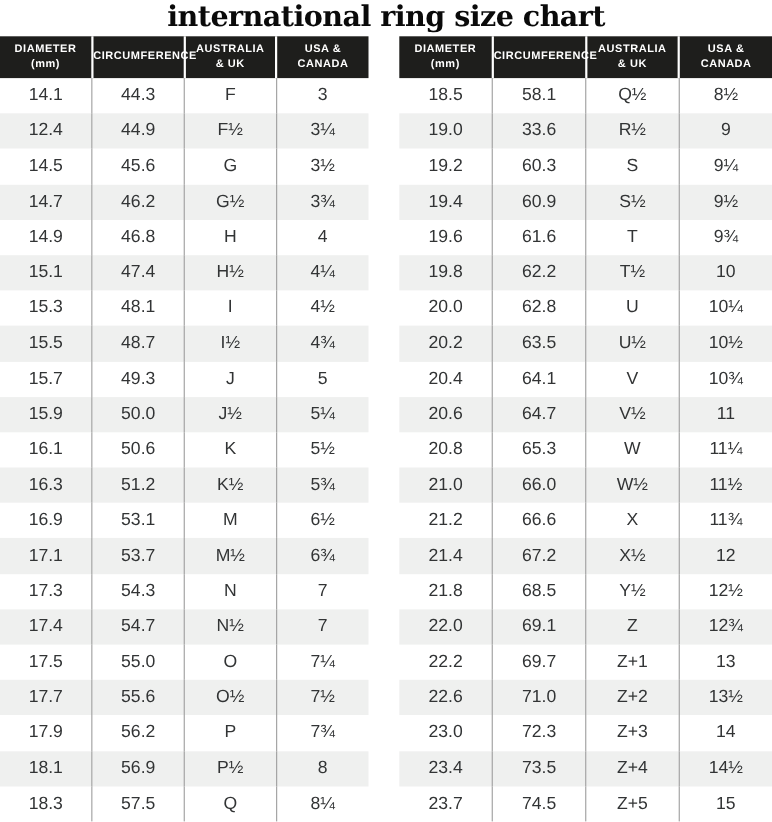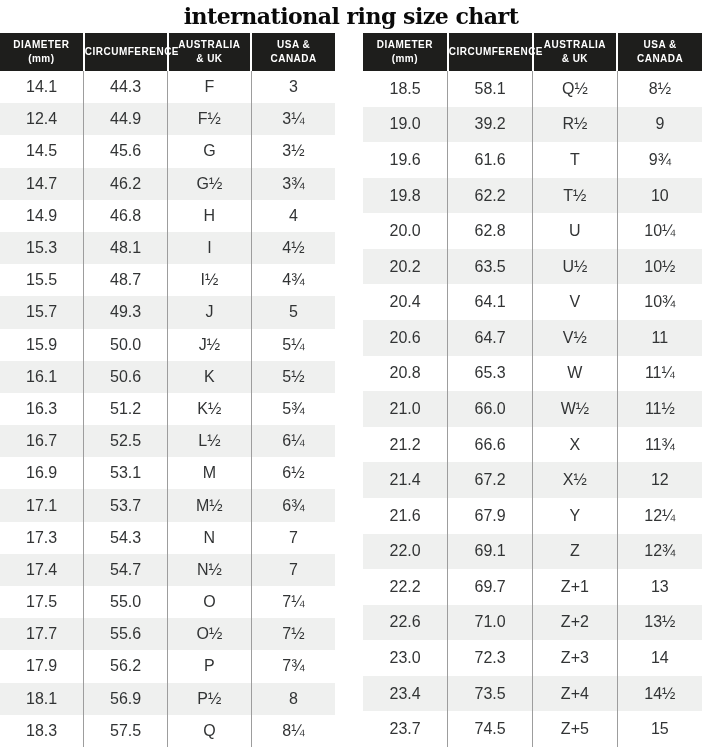--- a/index.html
+++ b/index.html
@@ -12,21 +12,21 @@
     --title-text:#0a0a0a;
   }
   *{box-sizing:border-box;}
   html,body{margin:0;padding:0;background:#ffffff;}
   .page{
     width:702px;height:747px;overflow:hidden;background:#ffffff;
     font-family:"Liberation Sans", sans-serif;
   }
   .title{
     margin:0;height:33px;line-height:32px;text-align:center;
-    font-family:"DejaVu Serif", serif;font-weight:800;font-size:22px;
+    font-family:"DejaVu Serif", serif;font-weight:800;font-size:26px;
     letter-spacing:-0.5px;color:var(--title-text);
     white-space:nowrap;
   }
   .content{display:flex;align-items:flex-start;height:714px;}
   table.ring-table{border-collapse:collapse;table-layout:fixed;height:714px;}
   .t-left{width:335px;}
   .t-right{width:339px;}
   .ring-table th{
     background:var(--header-bg);color:var(--header-text);
     font-size:10px;font-weight:bold;letter-spacing:0.5px;line-height:1.45;
@@ -91,20 +91,26 @@
             <td>G½</td>
             <td>3¾</td>
           </tr>
           <tr>
             <td>14.9</td>
             <td>46.8</td>
             <td>H</td>
             <td>4</td>
           </tr>
           <tr>
+            <td>15.1</td>
+            <td>47.4</td>
+            <td>H½</td>
+            <td>4¼</td>
+          </tr>
+          <tr>
             <td>15.3</td>
             <td>48.1</td>
             <td>I</td>
             <td>4½</td>
           </tr>
           <tr>
             <td>15.5</td>
             <td>48.7</td>
             <td>I½</td>
             <td>4¾</td>
@@ -125,26 +131,20 @@
             <td>16.1</td>
             <td>50.6</td>
             <td>K</td>
             <td>5½</td>
           </tr>
           <tr>
             <td>16.3</td>
             <td>51.2</td>
             <td>K½</td>
             <td>5¾</td>
-          </tr>
-          <tr>
-            <td>16.7</td>
-            <td>52.5</td>
-            <td>L½</td>
-            <td>6¼</td>
           </tr>
           <tr>
             <td>16.9</td>
             <td>53.1</td>
             <td>M</td>
             <td>6½</td>
           </tr>
           <tr>
             <td>17.1</td>
             <td>53.7</td>
@@ -212,23 +212,35 @@
         </thead>
         <tbody>
           <tr>
             <td>18.5</td>
             <td>58.1</td>
             <td>Q½</td>
             <td>8½</td>
           </tr>
           <tr>
             <td>19.0</td>
-            <td>39.2</td>
+            <td>33.6</td>
             <td>R½</td>
             <td>9</td>
+          </tr>
+          <tr>
+            <td>19.2</td>
+            <td>60.3</td>
+            <td>S</td>
+            <td>9¼</td>
+          </tr>
+          <tr>
+            <td>19.4</td>
+            <td>60.9</td>
+            <td>S½</td>
+            <td>9½</td>
           </tr>
           <tr>
             <td>19.6</td>
             <td>61.6</td>
             <td>T</td>
             <td>9¾</td>
           </tr>
           <tr>
             <td>19.8</td>
             <td>62.2</td>
@@ -277,24 +289,24 @@
             <td>X</td>
             <td>11¾</td>
           </tr>
           <tr>
             <td>21.4</td>
             <td>67.2</td>
             <td>X½</td>
             <td>12</td>
           </tr>
           <tr>
-            <td>21.6</td>
-            <td>67.9</td>
-            <td>Y</td>
-            <td>12¼</td>
+            <td>21.8</td>
+            <td>68.5</td>
+            <td>Y½</td>
+            <td>12½</td>
           </tr>
           <tr>
             <td>22.0</td>
             <td>69.1</td>
             <td>Z</td>
             <td>12¾</td>
           </tr>
           <tr>
             <td>22.2</td>
             <td>69.7</td>

